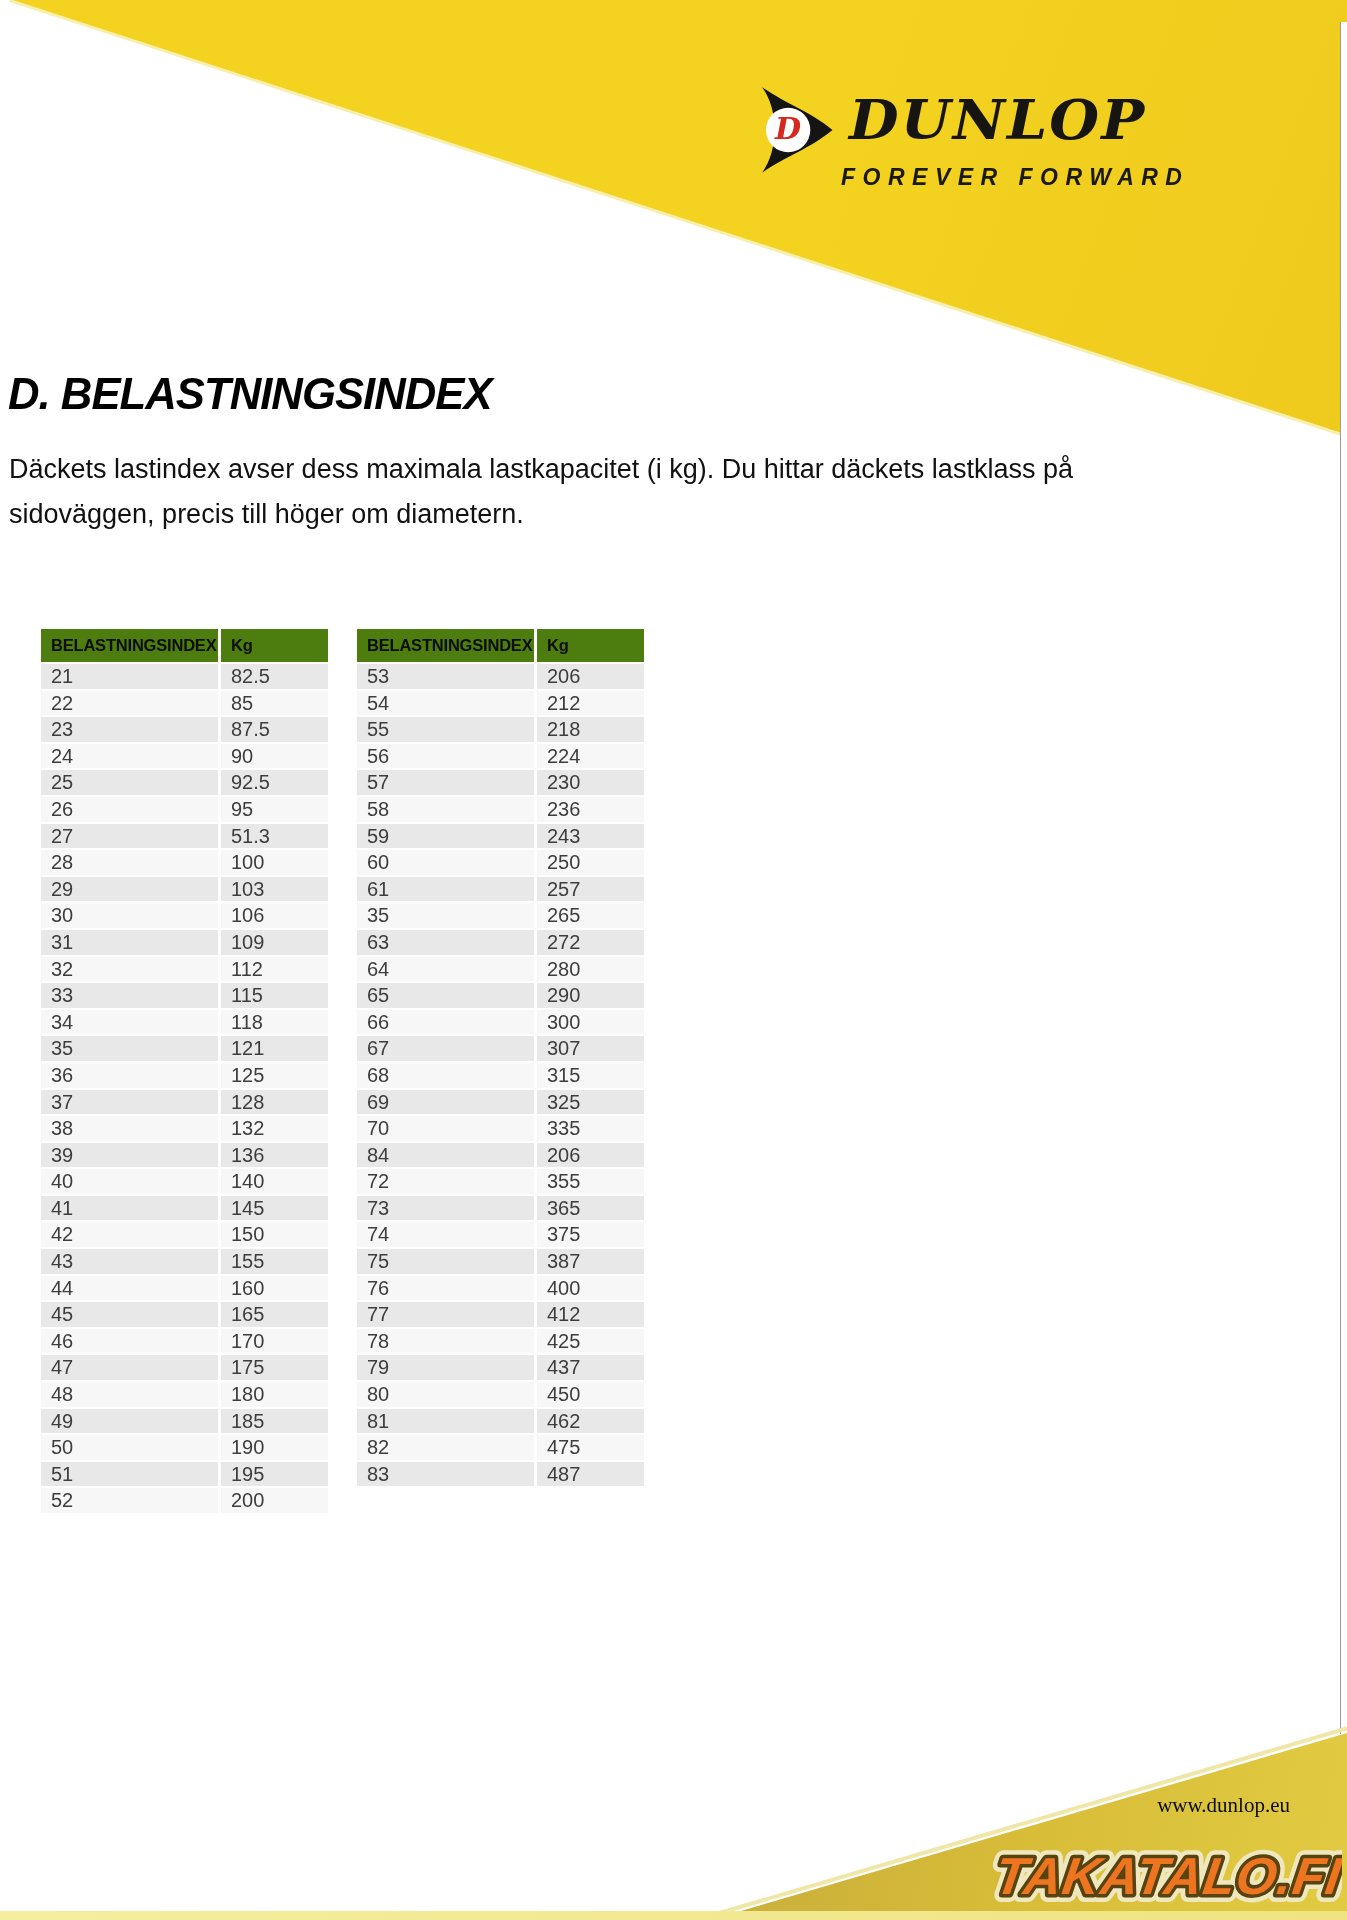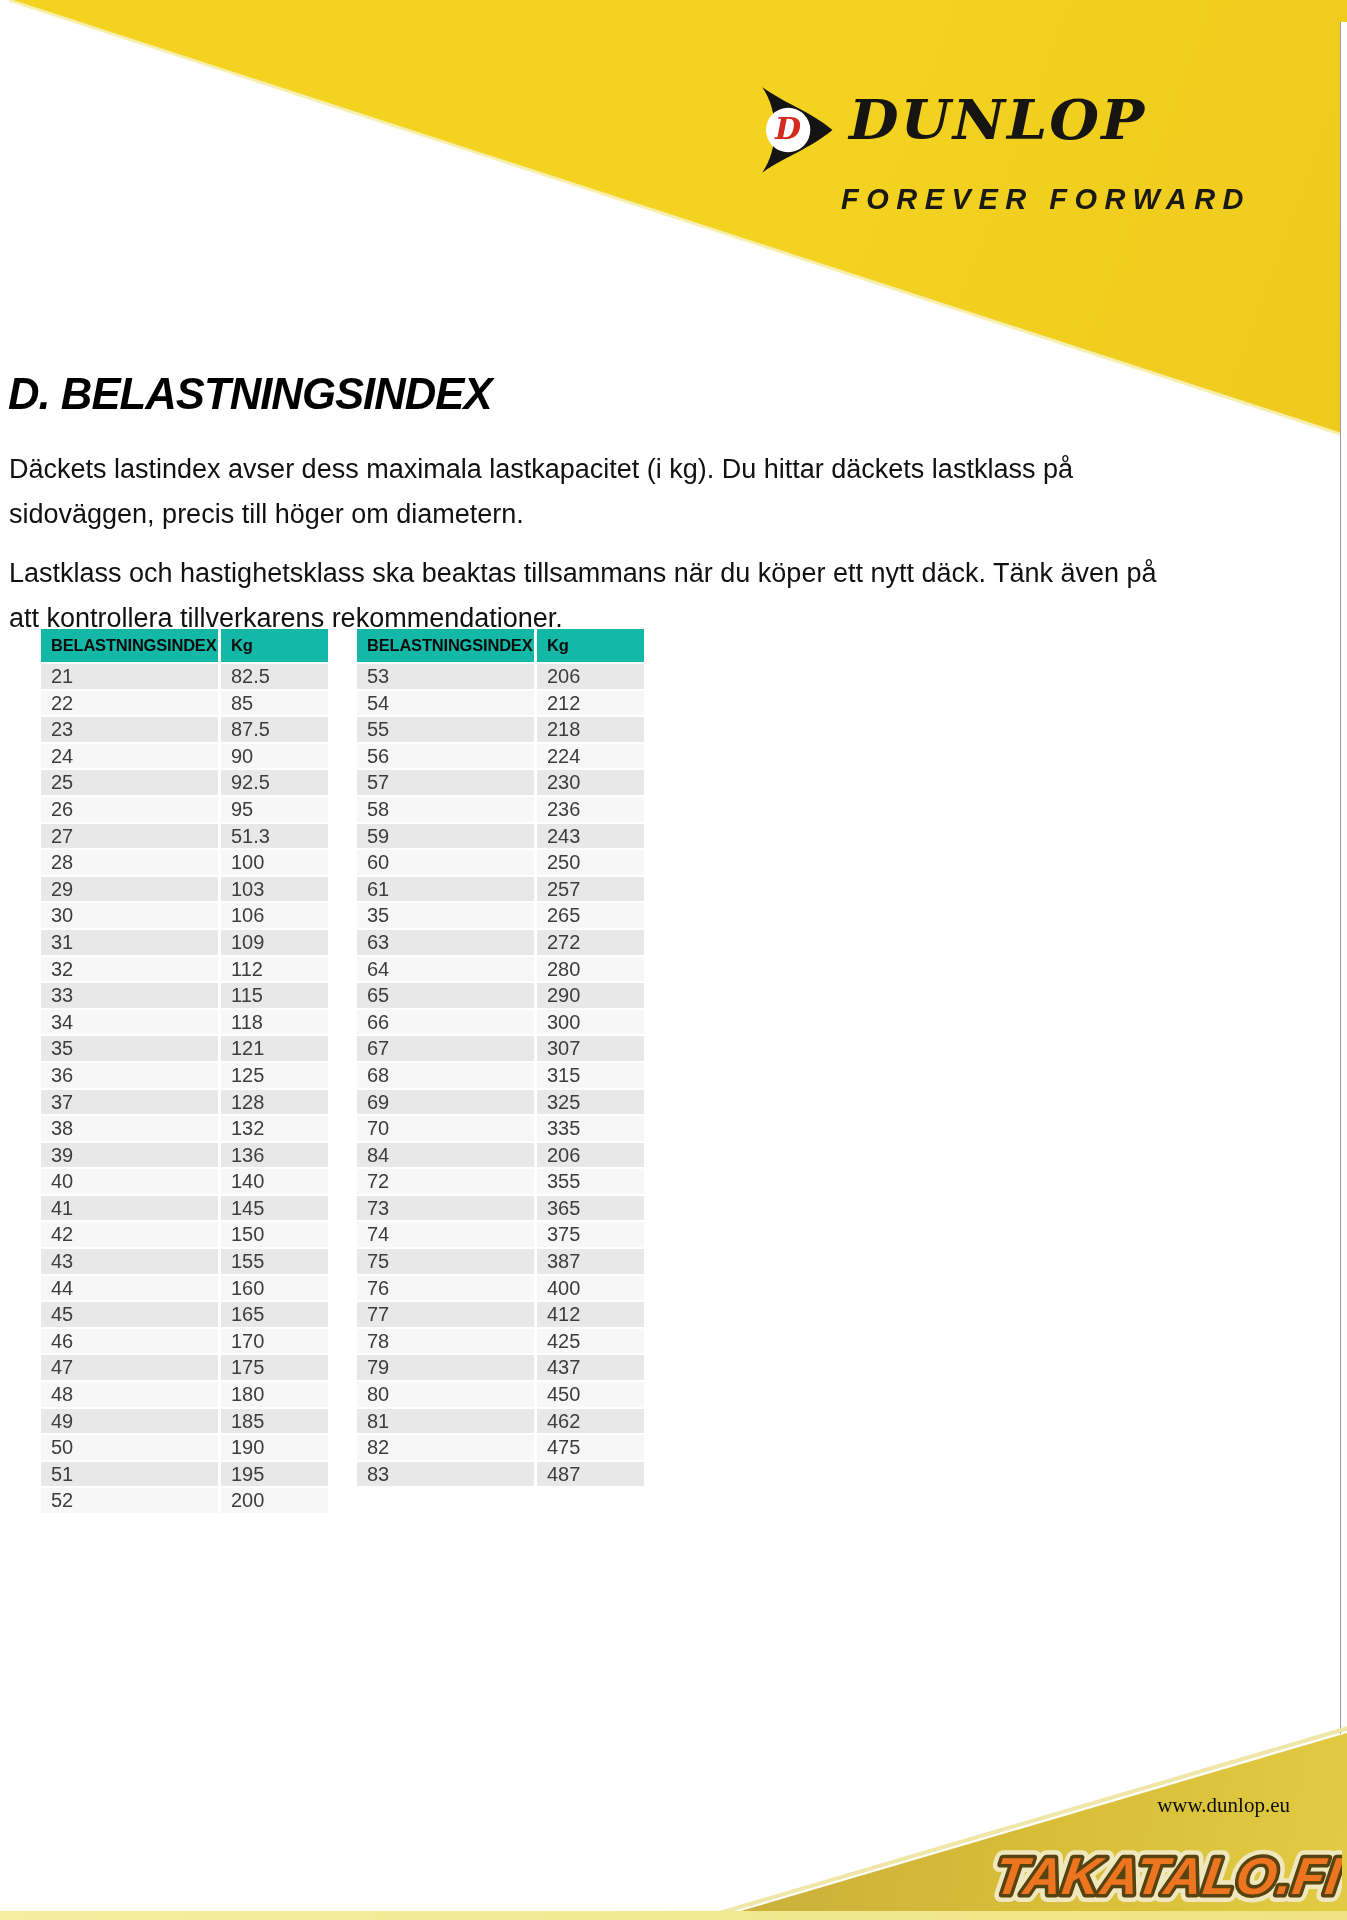--- a/index.html
+++ b/index.html
@@ -26,42 +26,42 @@
   .logo-icon{position:absolute;left:0;top:0;width:84px;height:92px;}
   .logo-word{
     position:absolute;left:92px;top:8px;width:420px;
     font-family:"DejaVu Serif","Liberation Serif",serif;
     font-weight:bold;font-style:italic;font-size:55px;line-height:55px;
     letter-spacing:2px;color:#171512;transform:scaleX(1.04);transform-origin:left;
     white-space:nowrap;
   }
   .logo-tag{
     position:absolute;left:84px;top:82px;
-    font-weight:bold;font-style:italic;font-size:29px;line-height:23px;
-    letter-spacing:7.5px;color:#1b1914;white-space:nowrap;margin-top:22px;
+    font-weight:bold;font-style:italic;font-size:23px;line-height:23px;
+    letter-spacing:7.5px;color:#1b1914;white-space:nowrap;
   }
   
   .title{
     position:absolute;left:8px;top:368px;
     font-size:45px;font-weight:bold;font-style:italic;
     letter-spacing:-1px;color:#000;transform:scaleX(0.97);transform-origin:left;
     white-space:nowrap;
   }
   .para{
     position:absolute;left:9px;width:1180px;
     font-size:27px;line-height:45px;color:#111;
   }
   .para.p1{top:447px;}
   .para.p2{top:551px;}
   
   .dtable{position:absolute;top:629px;width:287px;}
   .dtable.left{left:41px;}
   .dtable.right{left:357px;}
   .thead{display:flex;height:33px;margin-bottom:2px;}
-  .thead .c{background:#14b8a6;color:#0d0d0d;font-weight:bold;font-size:16.5px;
+  .thead .c{background:#4d7c0f;color:#0d0d0d;font-weight:bold;font-size:16.5px;
     line-height:33px;letter-spacing:-0.2px;}
   .c{padding-left:10px;box-sizing:border-box;}
   .c1{width:177px;}
   .c2{flex:1;margin-left:3px;}
   .trow{display:flex;height:24.6px;margin-bottom:2px;}
   .trow .c{font-size:20px;line-height:24.6px;color:#3d3d3d;}
   .trow.odd .c{background:#e8e8e8;}
   .trow.even .c{background:#f7f7f7;}
   
   .foot-tri{
@@ -99,21 +99,20 @@
         <circle cx="37" cy="55" r="26.5" fill="#ffffff"></circle>
         <text x="37" y="66" text-anchor="middle" font-family="DejaVu Serif, Liberation Serif, serif" font-size="36" font-weight="bold" font-style="italic" fill="#d5281e">D</text>
       </svg>
     </span>
     <div class="logo-word">DUNLOP</div>
     <div class="logo-tag">FOREVER FORWARD</div>
   </div>
 
   <div class="title">D. BELASTNINGSINDEX</div>
   <div class="para p1">Däckets lastindex avser dess maximala lastkapacitet (i kg). Du hittar däckets lastklass på sidoväggen, precis till höger om diametern.</div>
-  <div class="para p2">Lastklass och hastighetsklass ska beaktas tillsammans när du köper ett nytt däck. Tänk även på att kontrollera tillverkarens rekommendationer.</div>
 
   <div class="dtable left">
     <div class="thead">
       <div class="c c1">BELASTNINGSINDEX</div>
       <div class="c c2">Kg</div>
     </div>
     <div>
         <div class="trow odd">
           <div class="c c1">21</div>
           <div class="c c2">82.5</div>

